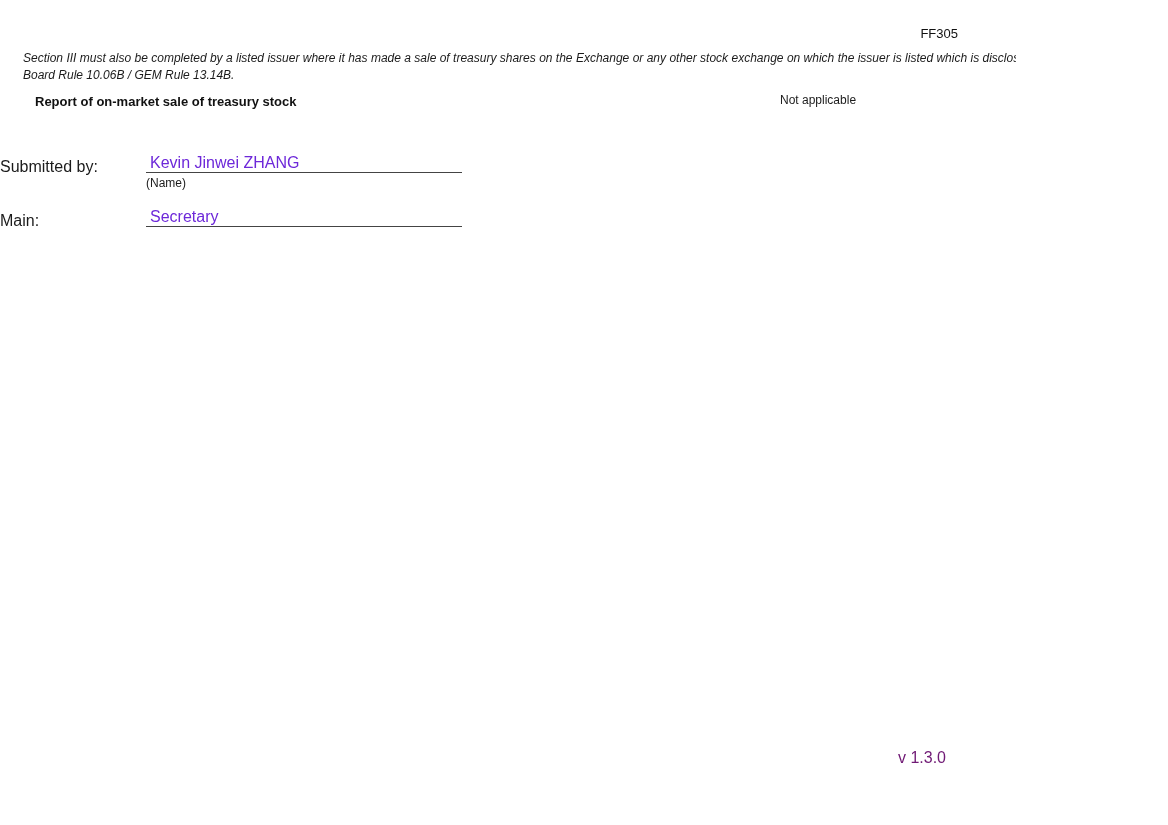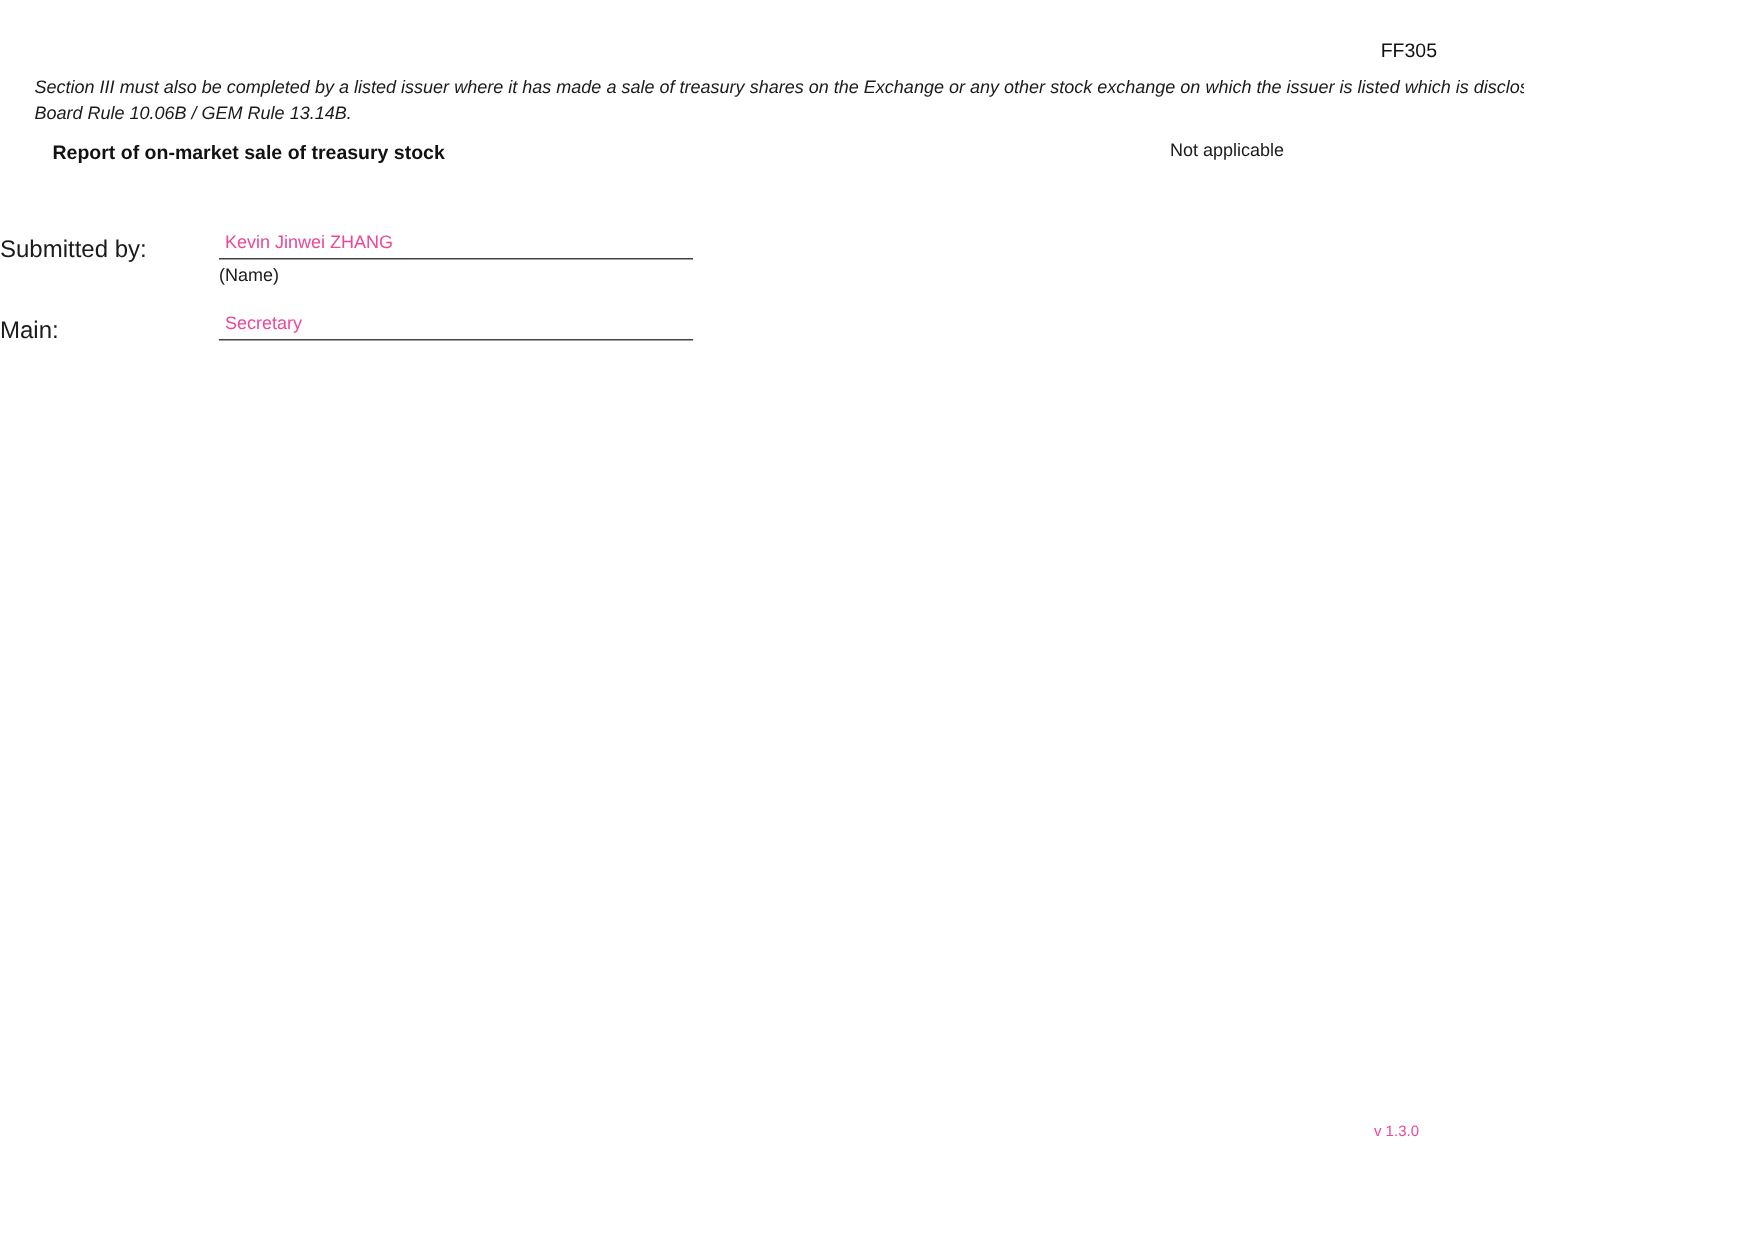--- a/index.html
+++ b/index.html
@@ -58,22 +58,22 @@
     left: 0;
     width: 145px;
     text-align: left;
     font-size: 16px;
     color: #1b1b1b;
     white-space: nowrap;
   }
   .sig-value {
     position: absolute;
     left: 150px;
-    font-size: 12px;
-    color: #ec4899;
+    font-size: 16px;
+    color: #6d28d9;
     white-space: nowrap;
   }
   .sig-line {
     position: absolute;
     left: 146px;
     width: 316px;
     height: 0;
     border-bottom: 1px solid #444444;
   }
   .sig-hint {
@@ -97,22 +97,22 @@
     top: 749px;
     width: 1168px;
     text-align: center;
     font-size: 12px;
     color: #1b1b1b;
   }
   .footer-version {
     position: absolute;
     top: 749px;
     right: 70px;
-    font-size: 10px;
-    color: #ec4899;
+    font-size: 16px;
+    color: #701a75;
     white-space: nowrap;
   }
 </style>
 </head>
 <body>
 
 <div class="page">
 
   <div class="form-code">FF305</div>
 

